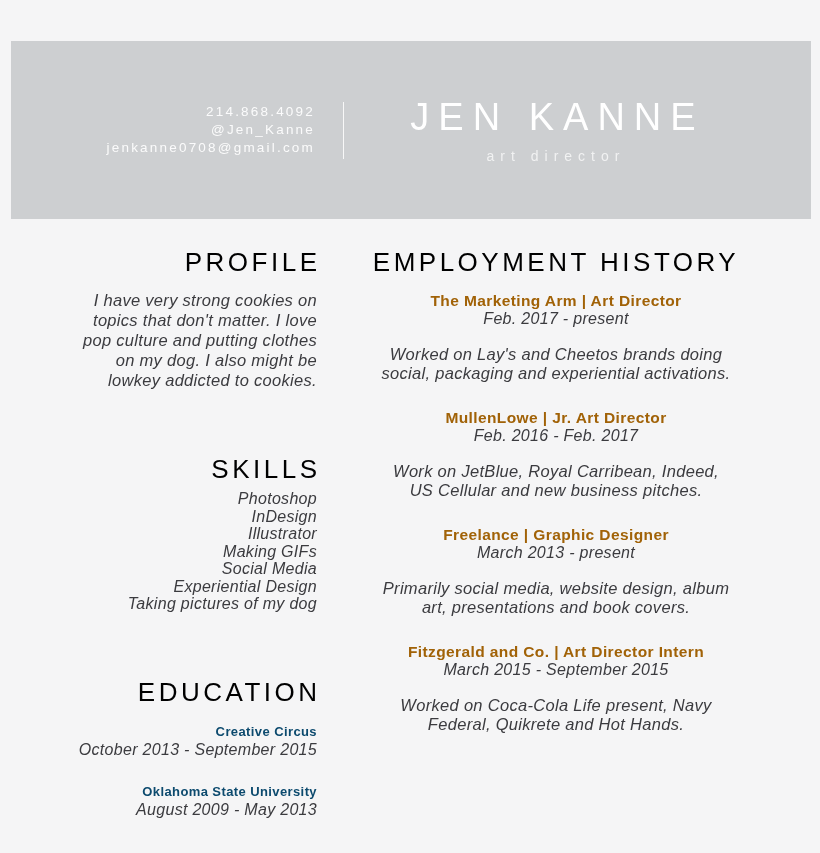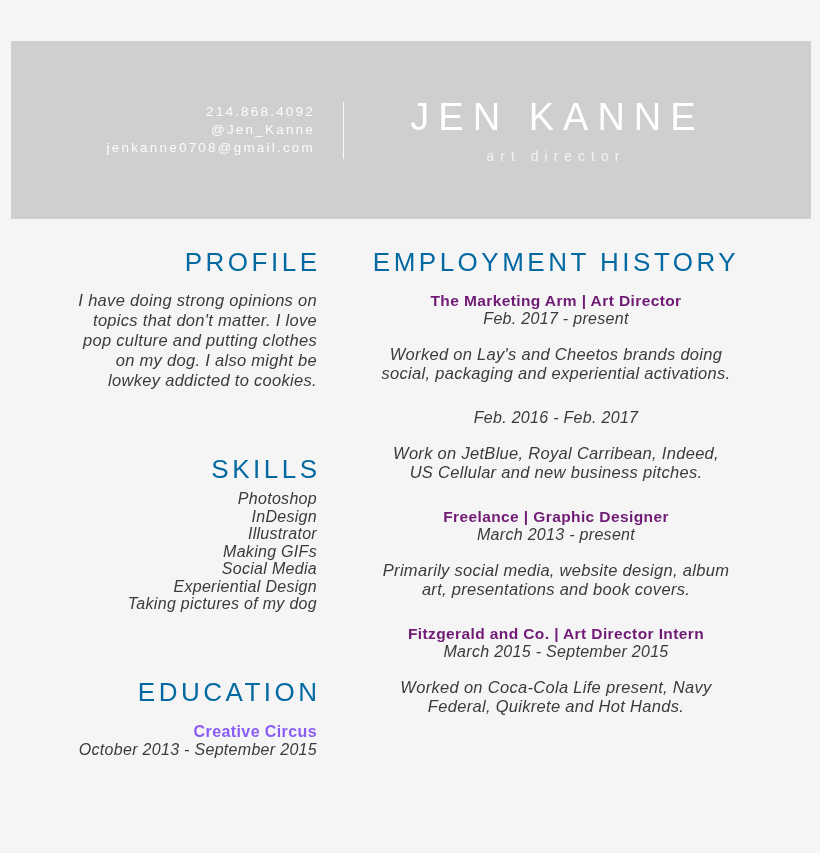--- a/index.html
+++ b/index.html
@@ -65,55 +65,55 @@
     position: absolute;
     left: 372px; top: 248px;
     width: 368px;
     text-align: center;
   }
   .section-heading {
     font-size: 26px;
     font-weight: 400;
     letter-spacing: 3.5px;
     line-height: 28px;
-    color: #0369a1;
+    color: #000000;
     white-space: nowrap;
   }
   .left-col .section-heading { margin-right: -3.5px; }
 
   .italic { font-style: italic; color: #3b3b3f; letter-spacing: 0.3px; }
 
   .profile-lines { margin-top: 14px; font-size: 16.5px; line-height: 20px; }
   .profile-lines .line { white-space: nowrap; }
 
   .skills-section { margin-top: 65px; }
   .skills-list { margin-top: 7px; font-size: 16px; line-height: 17.5px; }
   .skills-list .skill { white-space: nowrap; }
 
   .education-section { margin-top: 65px; }
   .education-entries { margin-top: 17px; }
   .edu-entry + .edu-entry { margin-top: 24px; }
   .edu-school {
     font-weight: 700;
-    font-size: 16px;
+    font-size: 13px;
     line-height: 18px;
     letter-spacing: 0.4px;
-    color: #8b5cf6;
+    color: #0c4a6e;
     white-space: nowrap;
   }
   .edu-dates { font-size: 16px; line-height: 18px; white-space: nowrap; font-style: italic; }
 
   .jobs { margin-top: 16px; }
   .job + .job { margin-top: 26px; }
   .job-title {
     font-weight: 700;
     font-size: 15.5px;
     line-height: 18px;
     letter-spacing: 0.4px;
-    color: #701a75;
+    color: #a16207;
     white-space: nowrap;
   }
   .job-dates { font-size: 16px; line-height: 18px; white-space: nowrap; }
   .job-desc { margin-top: 17px; font-size: 16.5px; line-height: 19px; }
   .job-desc .line { white-space: nowrap; }
 </style>
 </head>
 <body>
 
 <div class="page">
@@ -129,21 +129,21 @@
       <div class="person-name">JEN KANNE</div>
       <div class="person-title">art director</div>
     </div>
   </header>
 
   <aside class="left-col">
 
     <section class="profile-section">
       <h2 class="section-heading">PROFILE</h2>
       <div class="profile-lines italic">
-        <div class="line">I have doing strong opinions on</div>
+        <div class="line">I have very strong cookies on</div>
         <div class="line">topics that don't matter. I love</div>
         <div class="line">pop culture and putting clothes</div>
         <div class="line">on my dog. I also might be</div>
         <div class="line">lowkey addicted to cookies.</div>
       </div>
     </section>
 
     <section class="skills-section">
       <h2 class="section-heading">SKILLS</h2>
       <div class="skills-list italic">
@@ -157,40 +157,45 @@
       </div>
     </section>
 
     <section class="education-section">
       <h2 class="section-heading">EDUCATION</h2>
       <div class="education-entries">
         <div class="edu-entry">
           <div class="edu-school">Creative Circus</div>
           <div class="edu-dates italic">October 2013 - September 2015</div>
         </div>
+        <div class="edu-entry">
+          <div class="edu-school">Oklahoma State University</div>
+          <div class="edu-dates italic">August 2009 - May 2013</div>
+        </div>
       </div>
     </section>
 
   </aside>
 
   <main class="right-col">
     <h2 class="section-heading">EMPLOYMENT HISTORY</h2>
 
     <div class="jobs">
 
       <article class="job">
         <div class="job-title">The Marketing Arm | Art Director</div>
         <div class="job-dates italic">Feb. 2017 - present</div>
         <div class="job-desc italic">
           <div class="line">Worked on Lay's and Cheetos brands doing</div>
           <div class="line">social, packaging and experiential activations.</div>
         </div>
       </article>
 
       <article class="job">
+        <div class="job-title">MullenLowe | Jr. Art Director</div>
         <div class="job-dates italic">Feb. 2016 - Feb. 2017</div>
         <div class="job-desc italic">
           <div class="line">Work on JetBlue, Royal Carribean, Indeed,</div>
           <div class="line">US Cellular and new business pitches.</div>
         </div>
       </article>
 
       <article class="job">
         <div class="job-title">Freelance | Graphic Designer</div>
         <div class="job-dates italic">March 2013 - present</div>

